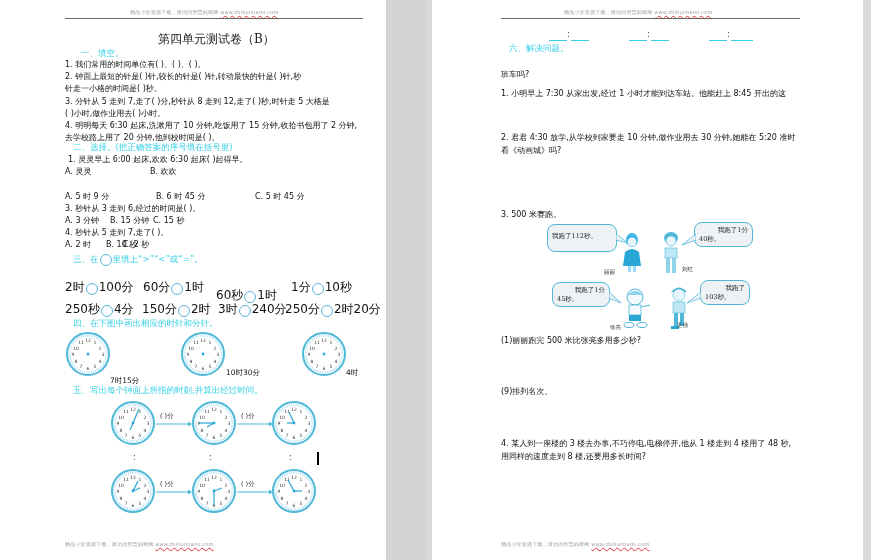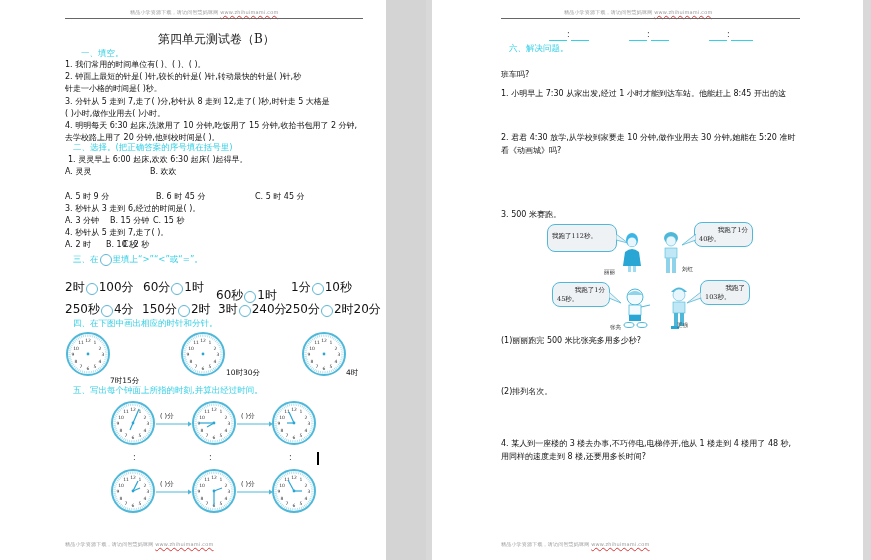--- a/index.html
+++ b/index.html
@@ -260,21 +260,21 @@
       <path d="M5 8 Q13 -1 21 8" fill="#4fb8d9"></path>
       <circle cx="13" cy="11" r="6" fill="#e6f6fc" stroke="#4fb8d9" stroke-width="0.6"></circle>
       <rect x="7" y="18" width="12" height="11" fill="#bfe7f5" stroke="#4fb8d9" stroke-width="0.6"></rect>
       <rect x="8" y="29" width="4" height="13" fill="#4fb8d9"></rect>
       <rect x="14" y="29" width="4" height="13" fill="#4fb8d9"></rect>
       <rect x="5" y="42" width="8" height="3" fill="#2aa6d5"></rect>
     </svg>
   <div class="name" style="left:245px;top:322px;">王强</div>
 
   <div class="t" style="left:69px;top:335px;">(1)丽丽跑完 500 米比张亮多用多少秒?</div>
-  <div class="t" style="left:69px;top:386px;">(2)排列名次。</div>
+  <div class="t" style="left:69px;top:386px;">(9)排列名次。</div>
 
   <div class="t" style="left:69px;top:438px;">4.  某人到一座楼的 3 楼去办事,不巧停电,电梯停开,他从 1 楼走到 4 楼用了 48 秒,</div>
   <div class="t" style="left:69px;top:451px;">用同样的速度走到 8 楼,还要用多长时间?</div>
 
   <div class="hdr" style="left:69px;top:541px;">
     <span>精品小学资源下载，请访问智慧妈咪网 </span><span class="url">www.zhihuimami.com</span>
   </div>
 </div>
 
 </body></html>

